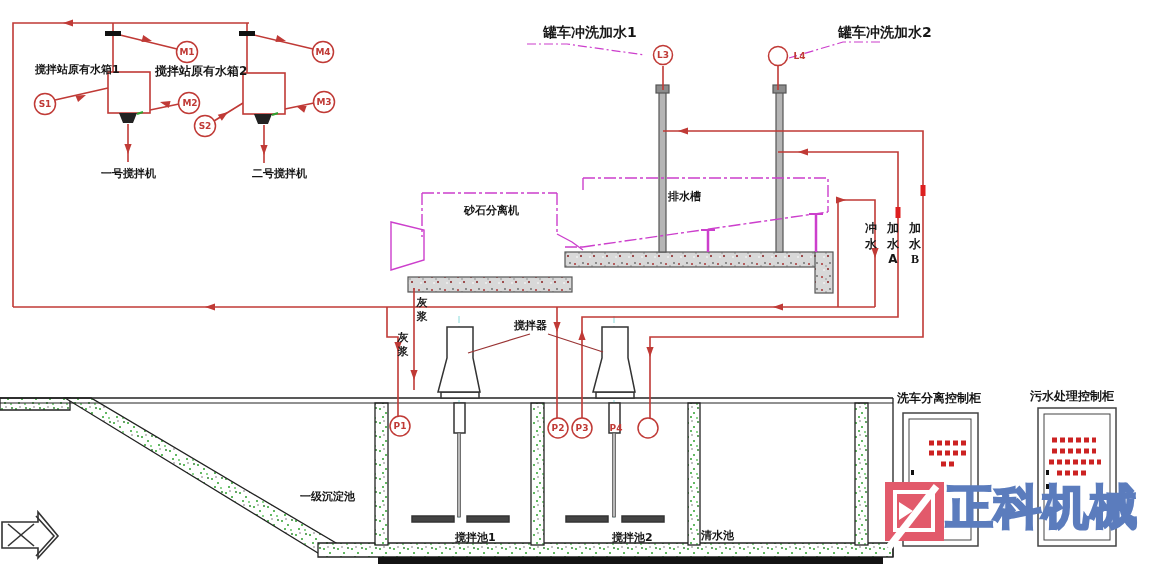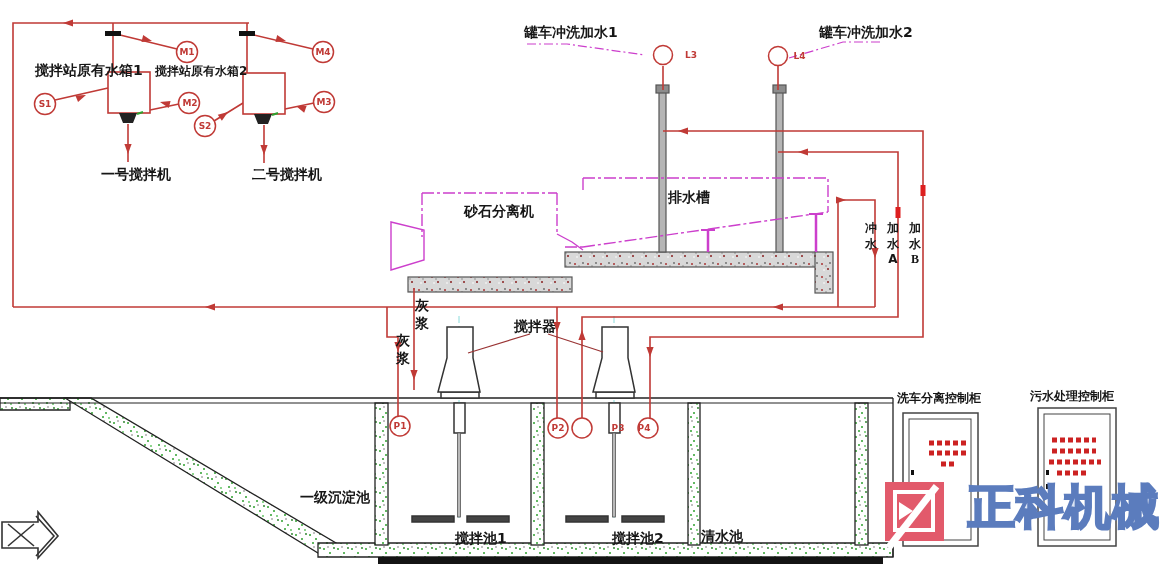--- a/index.html
+++ b/index.html
@@ -2,38 +2,38 @@
 <html><head>
 <meta charset="utf-8">
 <style>
   html,body{margin:0;padding:0;}
   body{width:1168px;height:565px;position:relative;background:#ffffff;overflow:hidden;
        font-family:"DejaVu Sans",sans-serif;}
   #stage{position:absolute;left:0;top:0;width:1168px;height:565px;}
   svg{position:absolute;left:0;top:0;}
   .lbl{position:absolute;font:bold 12px "DejaVu Sans",sans-serif;color:#161616;
        white-space:nowrap;z-index:5;}
-  .sm{font-size:14px;}
-  .big{font-size:14px;}
+  .sm{font-size:11px;}
+  .big{font-size:14px;margin-left:19px;}
   .v{width:14px;white-space:normal;word-break:break-all;line-height:1.3;text-align:center;}
   .tag{position:absolute;font:bold 9px "DejaVu Sans",sans-serif;color:#c03a36;
        transform:translate(-50%,-50%);z-index:6;white-space:nowrap;}
   
   .logo-icon{position:absolute;left:885px;top:482px;width:59px;height:59px;
              background:#e25a6b;z-index:8;}
   .logo-icon .inner{position:absolute;left:8px;top:8px;width:34px;height:34px;
              border:4px solid #ffffff;}
   .logo-icon .diag{position:absolute;left:24px;top:-4px;width:7px;height:78px;
              background:#ffffff;transform:rotate(38deg);}
   .logo-icon .tri{position:absolute;left:14px;top:20px;width:0;height:0;
              border-top:9px solid transparent;border-bottom:9px solid transparent;
              border-left:14px solid #ffffff;}
   .logo-cn{position:absolute;left:946px;top:476px;z-index:9;
            font:bold 47px "DejaVu Sans",sans-serif;letter-spacing:1px;
-           color:rgba(130,160,215,0.28);margin-left:22px;-webkit-text-stroke:2.5px #5b7cbd;}
+           color:rgba(130,160,215,0.28);-webkit-text-stroke:2.5px #5b7cbd;}
   .logo-en{position:absolute;left:884px;top:537px;z-index:9;
            font:bold 17px "DejaVu Sans",sans-serif;letter-spacing:2.5px;color:#9a9a9a;}
 </style>
 </head>
 <body>
 
 <div id="stage">
 
 <svg width="1168" height="565" viewBox="0 0 1168 565">
   <defs>
@@ -253,26 +253,26 @@
   <div class="lbl sm" style="left:701px;top:528px;">清水池</div>
   <div class="lbl" style="left:897px;top:390px;">洗车分离控制柜</div>
   <div class="lbl" style="left:1030px;top:388px;">污水处理控制柜</div>
 
   <div class="tag" style="left:187px;top:52px;">M1</div>
   <div class="tag" style="left:190px;top:103px;">M2</div>
   <div class="tag" style="left:323px;top:52px;">M4</div>
   <div class="tag" style="left:324px;top:102px;">M3</div>
   <div class="tag" style="left:45px;top:104px;">S1</div>
   <div class="tag" style="left:205px;top:126px;">S2</div>
-  <div class="tag" style="left:663px;top:55px;margin-left:28px;">L3</div>
+  <div class="tag" style="left:663px;top:55px;">L3</div>
   <div class="tag" style="left:778px;top:56px;padding-left:43px;">L4</div>
   <div class="tag" style="left:400px;top:426px;">P1</div>
   <div class="tag" style="left:558px;top:428px;">P2</div>
-  <div class="tag" style="left:582px;top:428px;margin-left:36px;">P3</div>
-  <div class="tag" style="left:644px;top:428px;text-align:right;">P4</div>
+  <div class="tag" style="left:582px;top:428px;">P3</div>
+  <div class="tag" style="left:616px;top:428px;text-align:right;">P4</div>
 
   <div class="logo-icon">
     <div class="diag"></div>
     <div class="inner"></div>
     <div class="tri"></div>
   </div>
   <div class="logo-cn">正科机械</div>
 
 </div>
 

